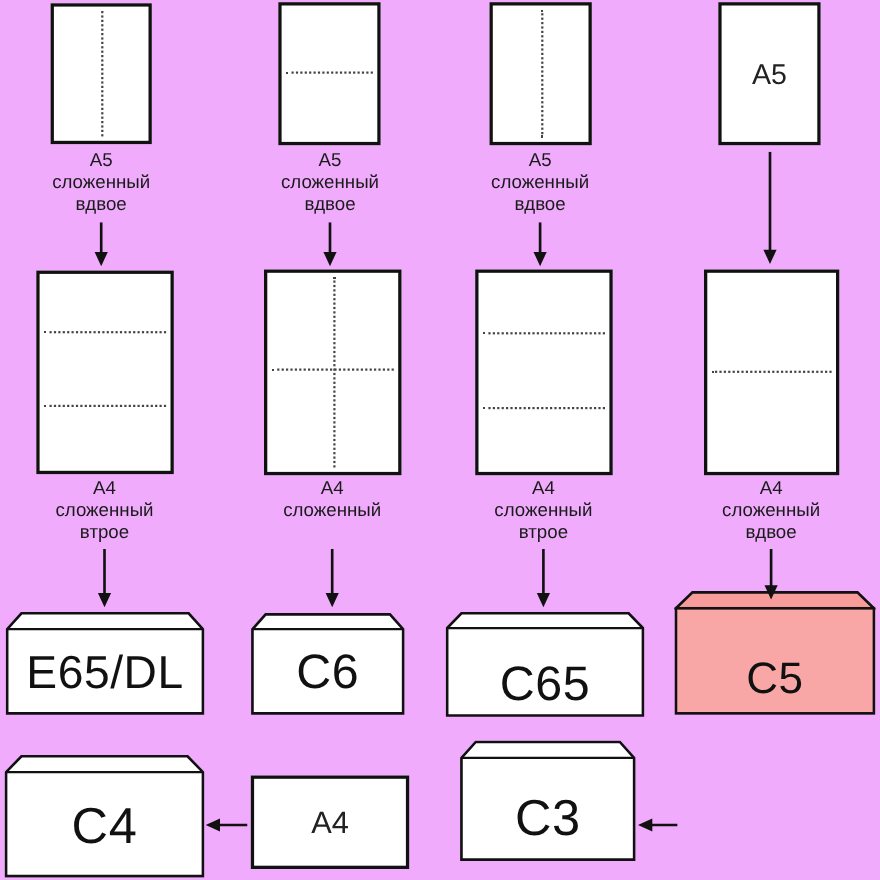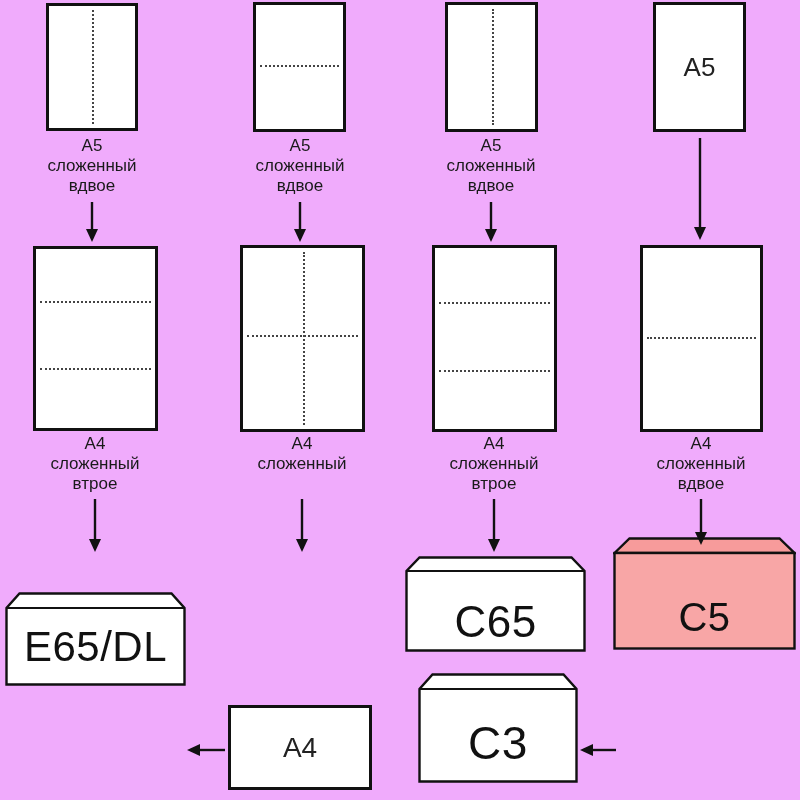--- a/index.html
+++ b/index.html
@@ -146,45 +146,59 @@
         <polygon points="8,53 2,40 14,40" fill="#111"></polygon>
       </svg>
   </div>
   <div class="arrow" style="left:693px;top:499px;">
     <svg width="16" height="46">
         <line x1="8" y1="0" x2="8" y2="35" stroke="#111" stroke-width="2.4"></line>
         <polygon points="8,46 2,33 14,33" fill="#111"></polygon>
       </svg>
   </div>
 
-  <div class="env" style="left:5px;top:556px;width:181px;height:94px;margin-top:36px;">
+  <div class="env" style="left:5px;top:556px;width:181px;height:94px;">
     <svg width="181" height="94">
       <polygon points="1.5,92.5 1.5,16 14.5,1.5 166.5,1.5 179.5,16 179.5,92.5" fill="#ffffff" stroke="#111111" stroke-width="2.4"></polygon>
       <line x1="1.5" y1="16" x2="179.5" y2="16" stroke="#111111" stroke-width="2"></line>
     </svg>
     <div class="env-label" style="top:16px;font-size:42px;">E65/DL</div>
   </div>
 
+  <div class="env" style="left:228px;top:557px;width:140px;height:93px;">
+    <svg width="140" height="93">
+      <polygon points="1.5,91.5 1.5,15 13.5,1.5 126.5,1.5 138.5,15 138.5,91.5" fill="#ffffff" stroke="#111111" stroke-width="2.4"></polygon>
+      <line x1="1.5" y1="15" x2="138.5" y2="15" stroke="#111111" stroke-width="2"></line>
+    </svg>
+    <div class="env-label" style="top:15px;font-size:44px;">C6</div>
+  </div>
 
   <div class="env" style="left:405px;top:556px;width:181px;height:96px;">
     <svg width="181" height="96">
       <polygon points="1.5,94.5 1.5,15 14.5,1.5 166.5,1.5 179.5,15 179.5,94.5" fill="#ffffff" stroke="#111111" stroke-width="2.4"></polygon>
       <line x1="1.5" y1="15" x2="179.5" y2="15" stroke="#111111" stroke-width="2"></line>
     </svg>
     <div class="env-label" style="top:15px;font-size:44px;margin-top:20px;">C65</div>
   </div>
 
   <div class="env" style="left:613px;top:537px;width:183px;height:145px;">
     <svg width="183" height="113">
       <polygon points="1.5,16 16.5,1.5 166.5,1.5 181.5,16" fill="#f79b9b" stroke="#111111" stroke-width="2.4"></polygon>
       <rect x="1.5" y="16" width="180" height="95.5" fill="#f8a6a6" stroke="#111111" stroke-width="2.4"></rect>
     </svg>
     <div class="env-label" style="top:16px;font-size:40px;">C5</div>
   </div>
 
+  <div class="env" style="left:4px;top:686px;width:182px;height:112px;">
+    <svg width="182" height="112">
+      <polygon points="1.5,110.5 1.5,16 15.5,1.5 166.5,1.5 180.5,16 180.5,110.5" fill="#ffffff" stroke="#111111" stroke-width="2.4"></polygon>
+      <line x1="1.5" y1="16" x2="180.5" y2="16" stroke="#111111" stroke-width="2"></line>
+    </svg>
+    <div class="env-label" style="top:16px;font-size:46px;">C4</div>
+  </div>
 
   <div class="arrow" style="left:187px;top:742px;">
     <svg width="38" height="16">
         <line x1="10" y1="8" x2="38" y2="8" stroke="#111" stroke-width="2.4"></line>
         <polygon points="0,8 13,2 13,14" fill="#111"></polygon>
       </svg>
   </div>
 
   <div class="plain-rect" style="left:228px;top:705px;width:144px;height:85px;">
     <span>A4</span>

